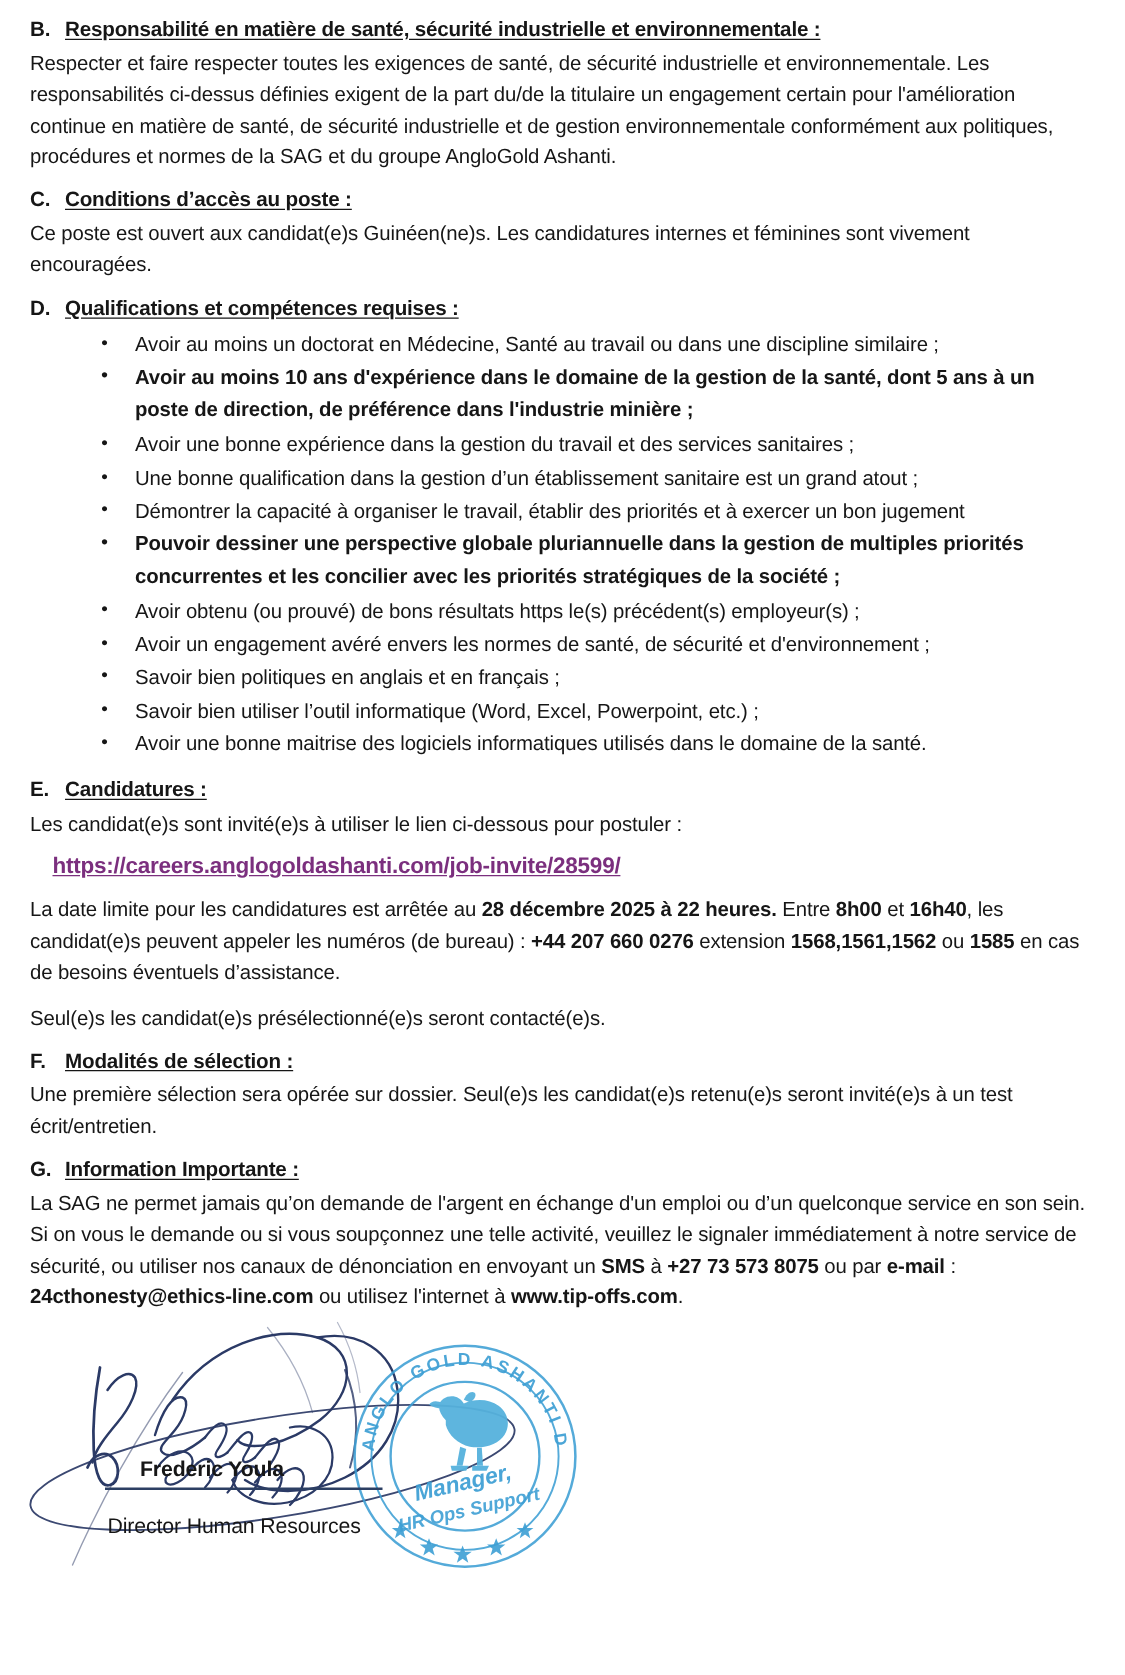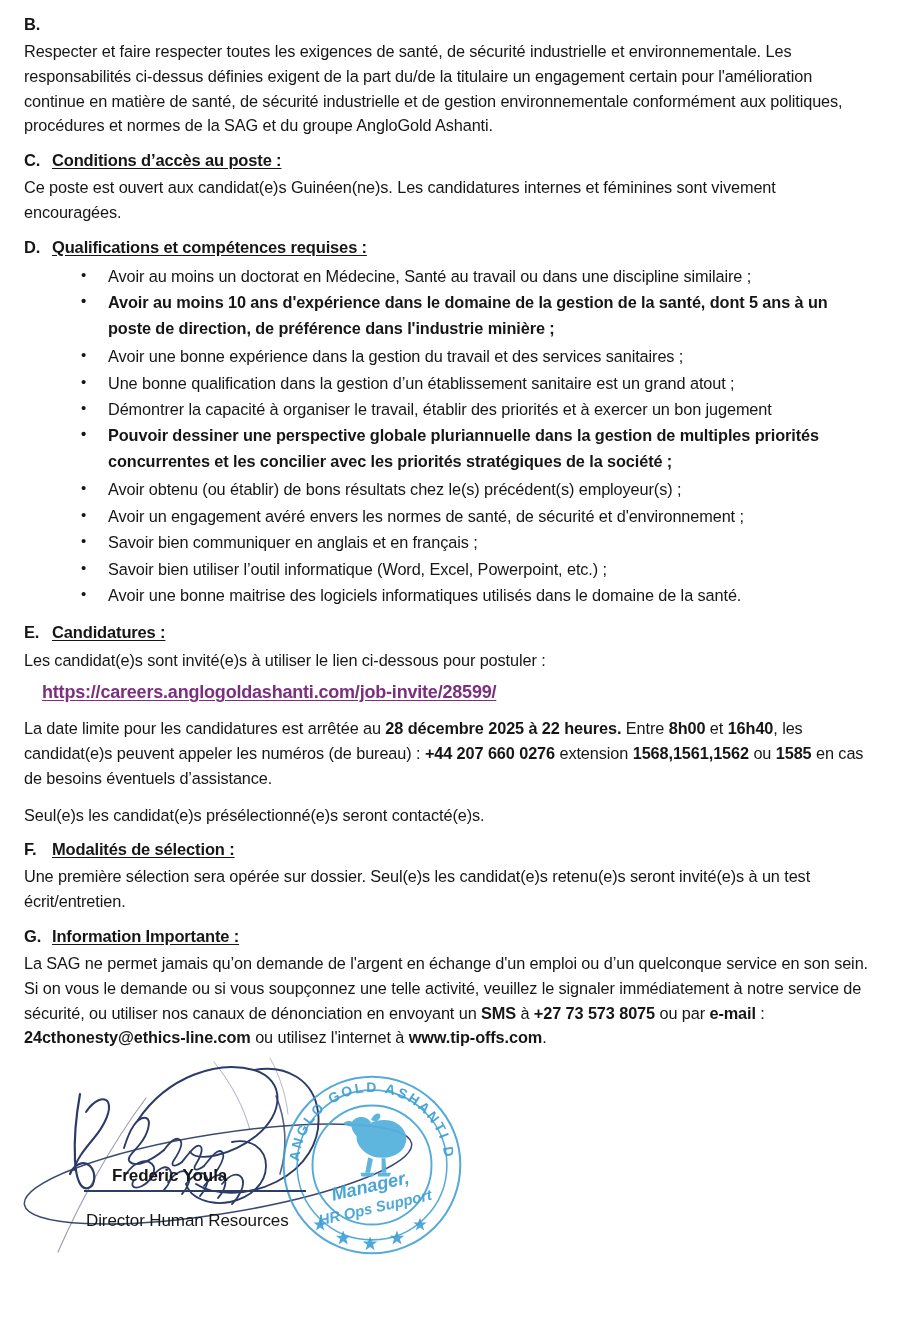--- a/index.html
+++ b/index.html
@@ -146,43 +146,44 @@
     z-index: 4;
   }
 </style>
 </head>
 <body>
 
 <div class="page">
 
   <div class="section-head">
     <span class="section-letter">B.</span>
+    <span class="section-title">Responsabilité en matière de santé, sécurité industrielle et environnementale :</span>
   </div>
   <p class="body">Respecter et faire respecter toutes les exigences de santé, de sécurité industrielle et environnementale. Les responsabilités ci-dessus définies exigent de la part du/de la titulaire un engagement certain pour l'amélioration continue en matière de santé, de sécurité industrielle et de gestion environnementale conformément aux politiques, procédures et normes de la SAG et du groupe AngloGold Ashanti.</p>
 
   <div class="section-head">
     <span class="section-letter">C.</span>
     <span class="section-title">Conditions d’accès au poste :</span>
   </div>
   <p class="body">Ce poste est ouvert aux candidat(e)s Guinéen(ne)s. Les candidatures internes et féminines sont vivement encouragées.</p>
 
   <div class="section-head">
     <span class="section-letter">D.</span>
     <span class="section-title">Qualifications et compétences requises :</span>
   </div>
   <ul class="quals">
     <li>Avoir au moins un doctorat en Médecine, Santé au travail ou dans une discipline similaire ;</li>
     <li class="two-line">Avoir au moins 10 ans d'expérience dans le domaine de la gestion de la santé, dont 5 ans à un poste de direction, de préférence dans l'industrie minière ;</li>
     <li>Avoir une bonne expérience dans la gestion du travail et des services sanitaires ;</li>
     <li>Une bonne qualification dans la gestion d’un établissement sanitaire est un grand atout ;</li>
     <li>Démontrer la capacité à organiser le travail, établir des priorités et à exercer un bon jugement</li>
     <li class="two-line">Pouvoir dessiner une perspective globale pluriannuelle dans la gestion de multiples priorités concurrentes et les concilier avec les priorités stratégiques de la société ;</li>
-    <li>Avoir obtenu (ou établir) de bons résultats chez le(s) précédent(s) employeur(s) ;</li>
+    <li>Avoir obtenu (ou prouvé) de bons résultats https le(s) précédent(s) employeur(s) ;</li>
     <li>Avoir un engagement avéré envers les normes de santé, de sécurité et d'environnement ;</li>
-    <li>Savoir bien communiquer en anglais et en français ;</li>
+    <li>Savoir bien politiques en anglais et en français ;</li>
     <li>Savoir bien utiliser l’outil informatique (Word, Excel, Powerpoint, etc.) ;</li>
     <li>Avoir une bonne maitrise des logiciels informatiques utilisés dans le domaine de la santé.</li>
   </ul>
 
   <div class="section-head">
     <span class="section-letter">E.</span>
     <span class="section-title">Candidatures :</span>
   </div>
   <p class="body tight">Les candidat(e)s sont invité(e)s à utiliser le lien ci-dessous pour postuler :</p>
 

